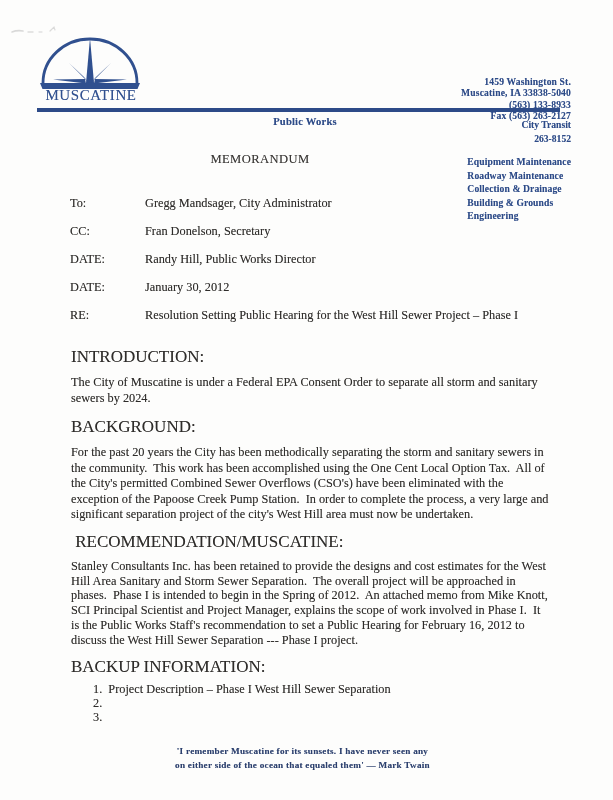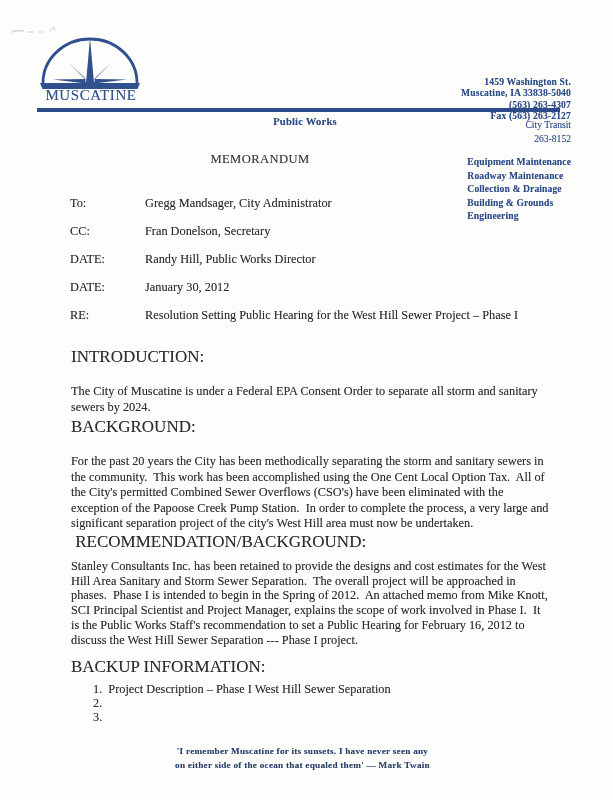--- a/index.html
+++ b/index.html
@@ -22,21 +22,21 @@
     letter-spacing:.15px; text-shadow:0 0 .4px rgba(45,75,136,.4);
   }
   .rule { position:absolute; left:37px; top:108px; width:523px; height:3.5px; background:#2d4b88; }
   .dept {
     position:absolute; left:240px; top:116px; width:130px; text-align:center;
     font-size:10.6px; font-weight:bold; color:#2d4b88; letter-spacing:.2px;
     text-shadow:0 0 .4px rgba(45,75,136,.4);
   }
   .transit {
     position:absolute; right:42px; top:118px; text-align:right;
-    font-size:9.6px; font-weight:normal; color:#2d4b88; line-height:13.5px;
+    font-size:9.6px; font-weight:bold; color:#2d4b88; line-height:13.5px;
     text-shadow:0 0 .4px rgba(45,75,136,.4);
   }
   .services {
     position:absolute; right:42px; top:155px; 
     font-size:9.6px; font-weight:bold; color:#2d4b88; line-height:13.6px;
     letter-spacing:.1px; text-shadow:0 0 .4px rgba(45,75,136,.4);
   }
   
   .memo-title {
     position:absolute; left:150px; top:152px; width:220px; text-align:center;
@@ -46,21 +46,21 @@
   .mrow { position:absolute; left:70px; font-size:12.3px; text-shadow:0 0 .45px rgba(46,44,42,.38); }
   .mrow .val { position:absolute; left:75px; top:0; white-space:nowrap; }
   .heading {
     position:absolute; left:71px; font-size:17px; white-space:pre;
     text-shadow:0 0 .45px rgba(46,44,42,.38);
   }
   .para {
     position:absolute; left:71px; width:535px; font-size:12.3px;
     white-space:pre-wrap; text-shadow:0 0 .45px rgba(46,44,42,.38);
   }
-  .lh16 { line-height:15.6px;margin-top:9px; }
+  .lh16 { line-height:15.6px; }
   .lh15 { line-height:14.7px; }
   .blist {
     position:absolute; left:93px; top:683px; font-size:12.3px; line-height:13.9px;
     white-space:pre-wrap; text-shadow:0 0 .45px rgba(46,44,42,.38);
   }
   .quote {
     position:absolute; left:0; right:8px; top:744px; text-align:center;
     font-size:9.2px; font-weight:bold; color:#2c406e; line-height:14.2px;
     letter-spacing:.25px; white-space:pre-line;
     text-shadow:0 0 .4px rgba(44,64,110,.4);
@@ -85,21 +85,21 @@
     <polygon points="72,27 57,41 52,47" fill="#30508f"></polygon>
     <polygon points="14,43.5 46,43 47,47.5" fill="#30508f"></polygon>
     <polygon points="88,43.5 56,43 55,47.5" fill="#30508f"></polygon>
     <polygon points="1,47 101,47 98.5,53 3.5,53" fill="#30508f"></polygon>
   </svg>
   <div class="logo-word">MUSCATINE</div>
 
   <div class="addr">
     <div>1459 Washington St.</div>
     <div>Muscatine, IA 33838-5040</div>
-    <div>(563) 263-4307</div>
+    <div>(563) 133-8933</div>
     <div>Fax (563) 263-2127</div>
   </div>
 
   <div class="rule"></div>
 
   <div class="dept">Public Works</div>
 
   <div class="transit">
     <div>City Transit</div>
     <div>263-8152</div>
@@ -140,21 +140,21 @@
   <div class="para lh16" style="top:375px">The City of Muscatine is under a Federal EPA Consent Order to separate all storm and sanitary
 sewers by 2024.</div>
 
   <div class="heading" style="top:417px">BACKGROUND:</div>
   <div class="para lh16" style="top:445px">For the past 20 years the City has been methodically separating the storm and sanitary sewers in
 the community.  This work has been accomplished using the One Cent Local Option Tax.  All of
 the City's permitted Combined Sewer Overflows (CSO's) have been eliminated with the
 exception of the Papoose Creek Pump Station.  In order to complete the process, a very large and
 significant separation project of the city's West Hill area must now be undertaken.</div>
 
-  <div class="heading" style="top:532px"> RECOMMENDATION/BACKGROUND:</div>
+  <div class="heading" style="top:532px"> RECOMMENDATION/MUSCATINE:</div>
   <div class="para lh15" style="top:559px">Stanley Consultants Inc. has been retained to provide the designs and cost estimates for the West
 Hill Area Sanitary and Storm Sewer Separation.  The overall project will be approached in
 phases.  Phase I is intended to begin in the Spring of 2012.  An attached memo from Mike Knott,
 SCI Principal Scientist and Project Manager, explains the scope of work involved in Phase I.  It
 is the Public Works Staff's recommendation to set a Public Hearing for February 16, 2012 to
 discuss the West Hill Sewer Separation --- Phase I project.</div>
 
   <div class="heading" style="top:657px">BACKUP INFORMATION:</div>
   <div class="blist">1.  Project Description – Phase I West Hill Sewer Separation
 2.

